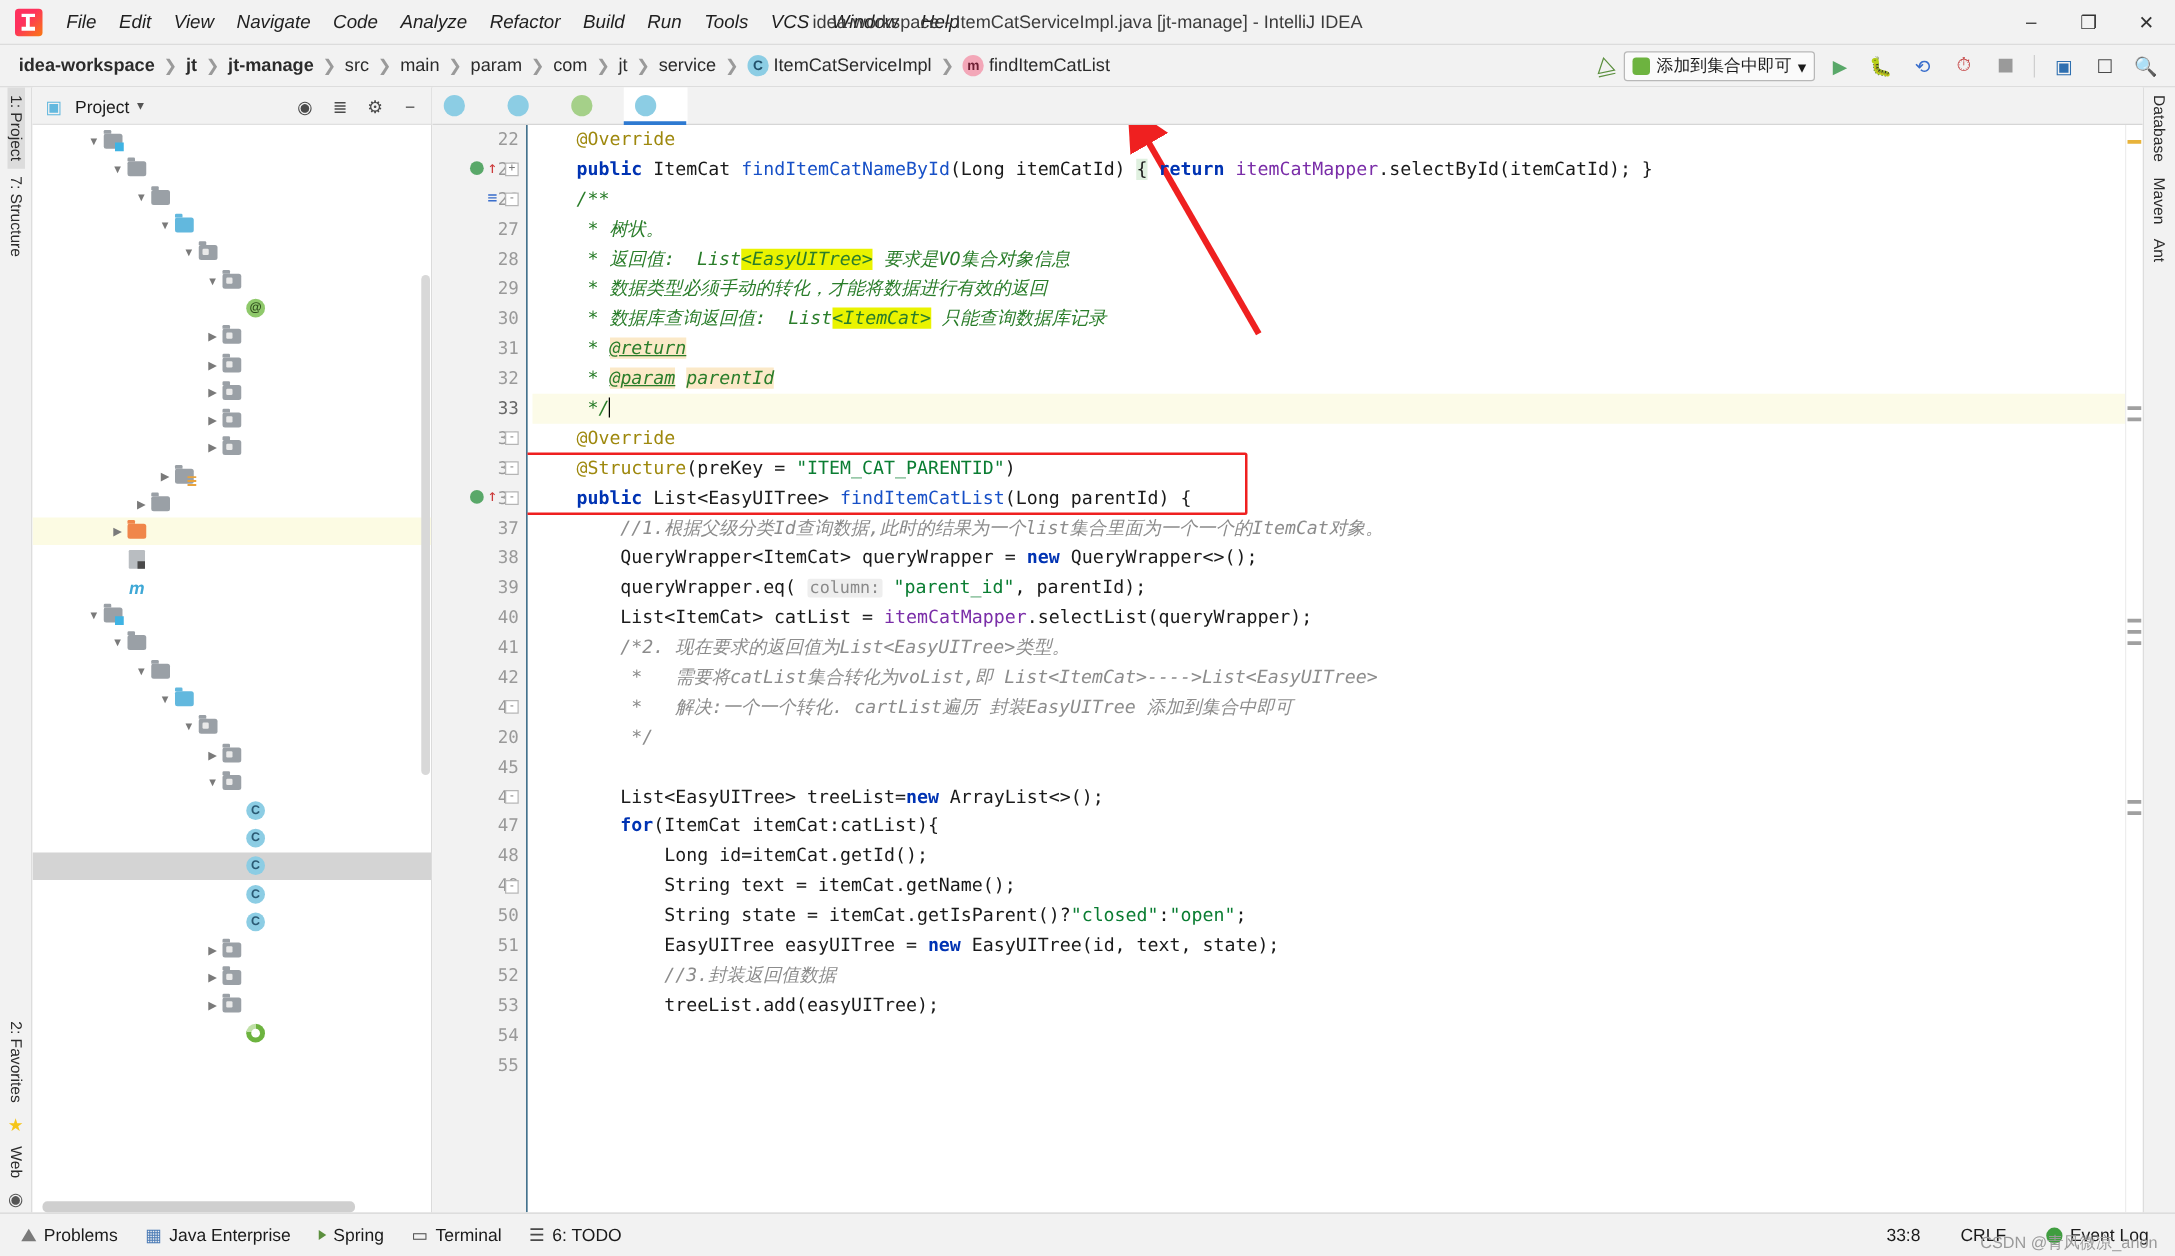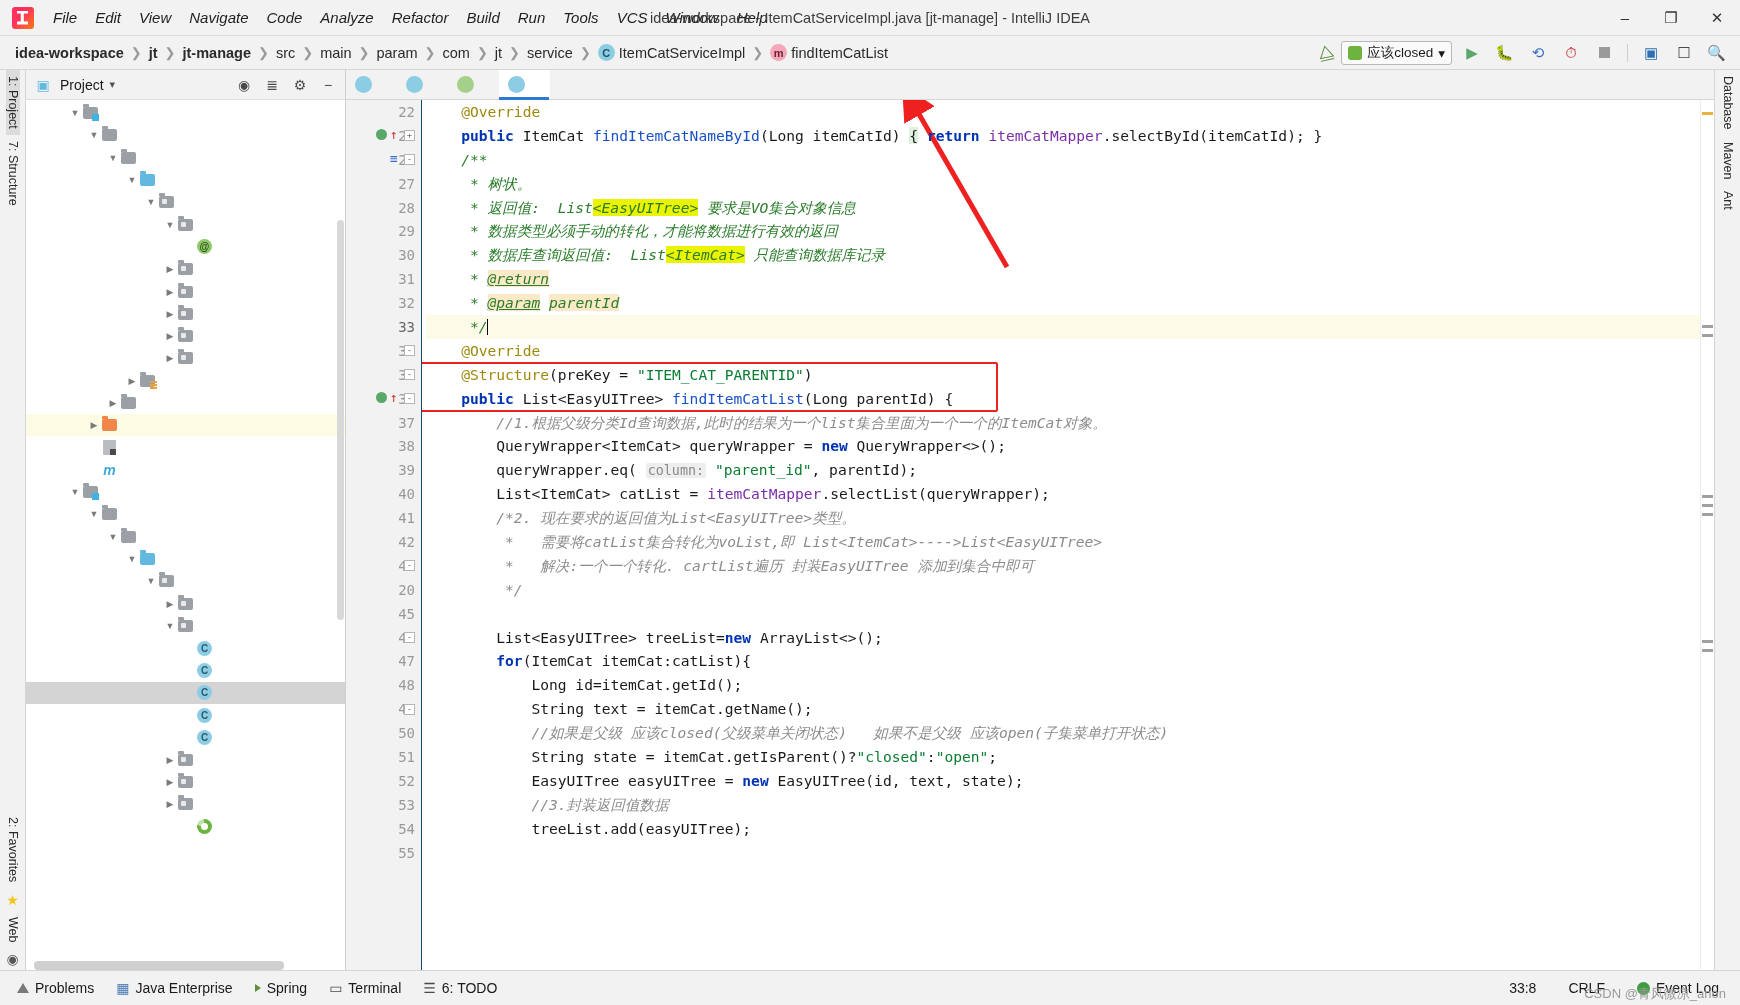--- a/index.html
+++ b/index.html
@@ -233,21 +233,21 @@
     <span class="crumb-sep">❯</span>
     <span class="crumb">
       <span class="m-badge">m</span>
       <span>findItemCatList</span>
     </span>
   </div>
   <div class="nav-right">
     <span class="hammer">⧋</span>
     <div class="runcfg">
       <span class="cfg-ico"></span>
-      <span>应该closed</span>
+      <span>添加到集合中即可</span>
       <span>▾</span>
     </div>
     <span class="tool-ico play">▶</span>
     <span class="tool-ico" style="color:#3f7a3f">🐛</span>
     <span class="tool-ico" style="color:#3a6ecc">⟲</span>
     <span class="tool-ico" style="color:#c23b3b">⏱</span>
     <span class="tool-ico">
         <span class="stop-sq"></span>
       </span>
     <span class="divider-v"></span>
@@ -648,21 +648,20 @@
           <div class="cl"><span class="ident">        List&lt;ItemCat&gt; catList = </span><span class="fld">itemCatMapper</span><span class="ident">.selectList(queryWrapper);</span></div>
           <div class="cl"><span class="cmt">        /*2. 现在要求的返回值为List&lt;EasyUITree&gt;类型。</span></div>
           <div class="cl"><span class="cmt">         *   需要将catList集合转化为voList,即 List&lt;ItemCat&gt;----&gt;List&lt;EasyUITree&gt;</span></div>
           <div class="cl"><span class="cmt">         *   解决:一个一个转化. cartList遍历 封装EasyUITree 添加到集合中即可</span></div>
           <div class="cl"><span class="cmt">         */</span></div>
           <div class="cl"><span class="ident"></span></div>
           <div class="cl"><span class="ident">        List&lt;EasyUITree&gt; treeList=</span><span class="kw">new </span><span class="ident">ArrayList&lt;&gt;();</span></div>
           <div class="cl"><span class="ident">        </span><span class="kw">for</span><span class="ident">(ItemCat itemCat:catList){</span></div>
           <div class="cl"><span class="ident">            Long id=itemCat.getId();</span></div>
           <div class="cl"><span class="ident">            String text = itemCat.getName();</span></div>
-          <div class="cl"><span class="cmt">            //如果是父级 应该closed(父级菜单关闭状态)   如果不是父级 应该open(子集菜单打开状态)</span></div>
           <div class="cl"><span class="ident">            String state = itemCat.getIsParent()?</span><span class="str">"closed"</span><span class="ident">:</span><span class="str">"open"</span><span class="ident">;</span></div>
           <div class="cl"><span class="ident">            EasyUITree easyUITree = </span><span class="kw">new </span><span class="ident">EasyUITree(id, text, state);</span></div>
           <div class="cl"><span class="cmt">            //3.封装返回值数据</span></div>
           <div class="cl"><span class="ident">            treeList.add(easyUITree);</span></div>
           <div class="cl"><span class="ident"></span></div>
         </div>
       <div class="markers">
         <div class="mk" style="top:12px;background:#e8b33a;"></div>
         <div class="mk" style="top:225px;background:#a0a0a0;"></div>
         <div class="mk" style="top:234px;background:#a0a0a0;"></div>

